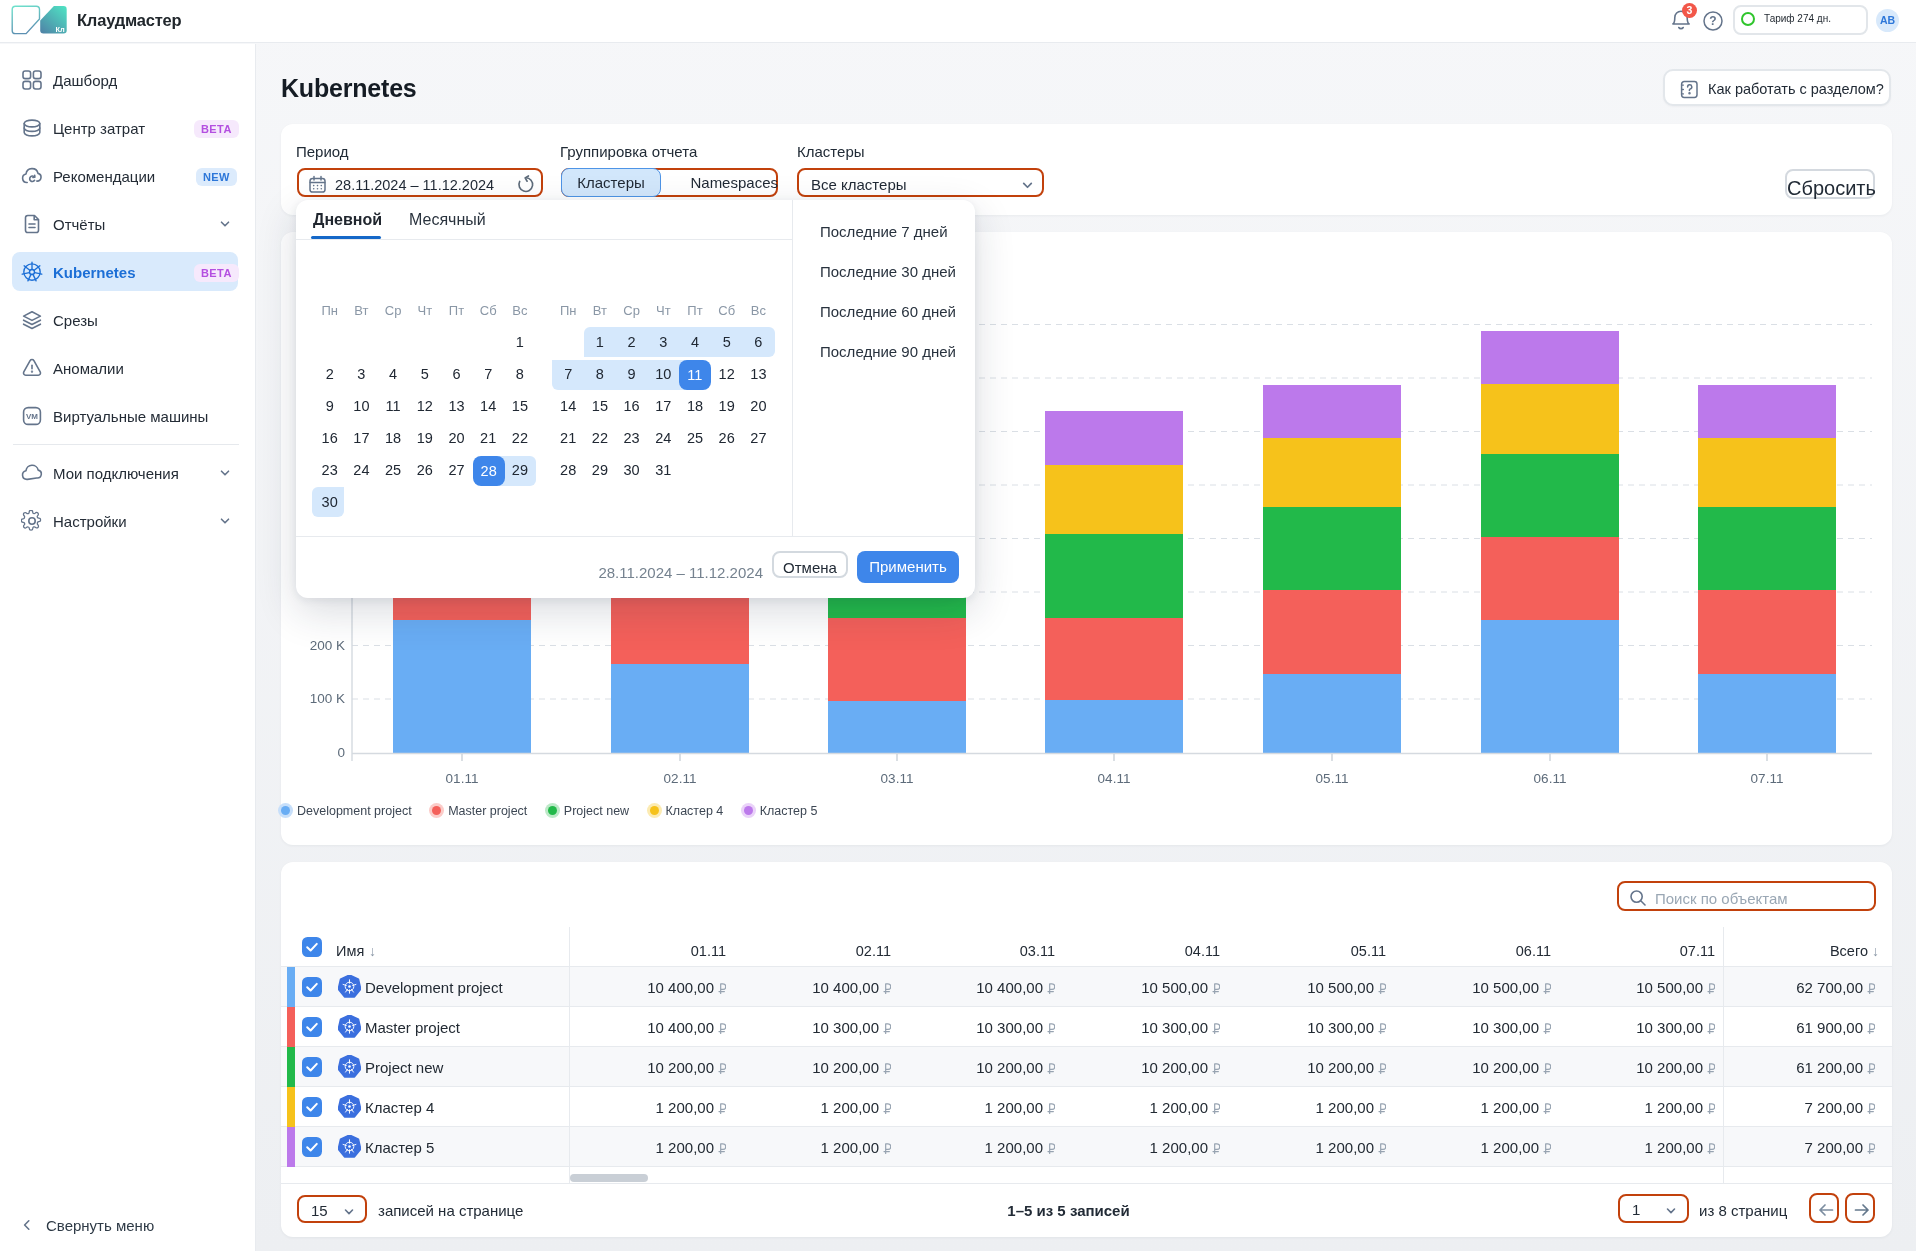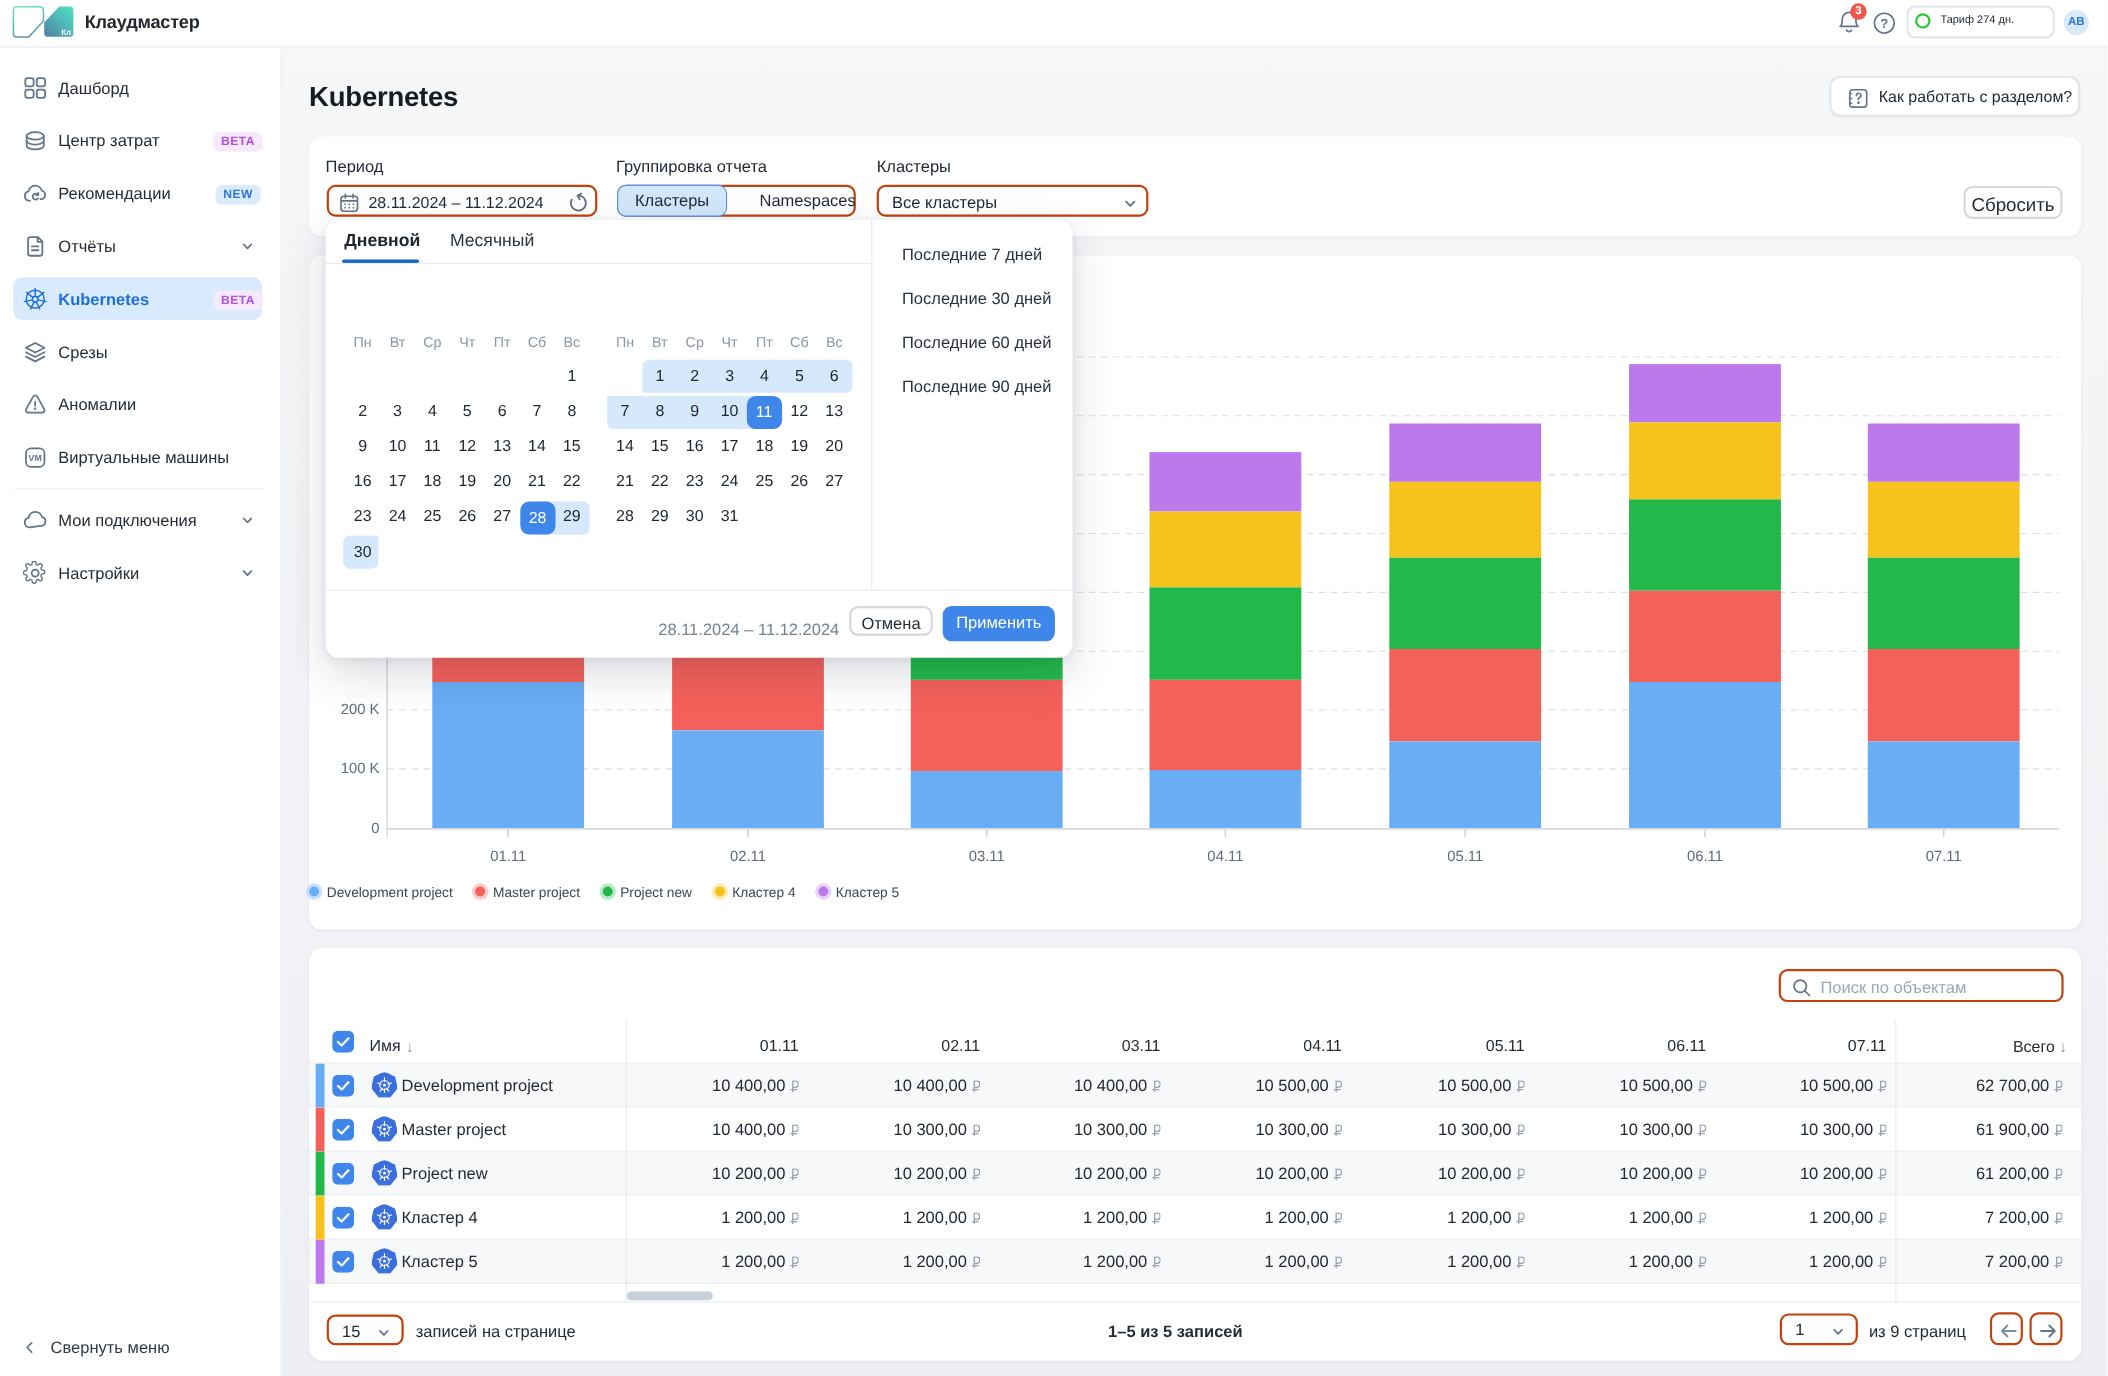--- a/index.html
+++ b/index.html
@@ -182,21 +182,21 @@
  <div class="abs" style="left:280px;top:44px;width:100px;height:29px;background:#D2E7FB;border:1px solid #4E94E6;border-radius:8px;font-size:15px;color:#1F2834;text-align:center;line-height:27px">Кластеры</div>
  <div class="abs" style="left:380px;top:44px;width:117px;height:29px;font-size:15px;color:#1F2834;text-align:right;line-height:29px">Namespaces</div>
  <div class="lbl" style="left:516px;top:19px">Кластеры</div>
  <div class="ctl" style="left:516px;top:44px;width:247px;height:29px">
   <div class="abs" style="left:12px;top:6px;font-size:15px;color:#1F2834">Все кластеры</div>
   <svg class="abs ico" style="left:222px;top:9px" width="13" height="13" viewBox="0 0 12 12">
         <path d="M2.5 4 6 7.6 9.5 4"></path>
       </svg>
  </div>
  <div class="ctl" style="left:1504px;top:45px;width:90px;height:30px;border-color:#D4D9DF">
-  <div class="abs" style="left:0;top:6px;width:100%;text-align:center;font-size:17px;color:#222B36">Сбросить</div>
+  <div class="abs" style="left:0;top:6px;width:100%;text-align:center;font-size:20px;color:#222B36">Сбросить</div>
  </div>
 </div>
 
 <div class="card" style="left:281px;top:232px;width:1611px;height:613px">
  <svg class="abs" style="left:0;top:0" width="1611" height="613" viewBox="0 0 1611 613">
   <g stroke="#DADFE5" stroke-width="1" stroke-dasharray="6 5">
    <line x1="71" y1="92.5" x2="1591" y2="92.5"></line>
         <line x1="71" y1="146" x2="1591" y2="146"></line>
    <line x1="71" y1="199.5" x2="1591" y2="199.5"></line>
         <line x1="71" y1="253" x2="1591" y2="253"></line>
@@ -492,21 +492,21 @@
       </svg>
  </div>
  <div class="abs" style="left:97px;top:340px;font-size:15px;color:#222B36">записей на странице</div>
  <div class="abs" style="left:0;top:340px;width:1575px;text-align:center;font-size:15px;font-weight:700;color:#222B36">1–5 из 5 записей</div>
  <div class="ctl" style="left:1337px;top:332px;width:71px;height:29px">
   <div class="abs" style="left:12px;top:5px;font-size:15px;color:#222B36">1</div>
   <svg class="abs ico" style="left:45px;top:9px" width="12" height="12" viewBox="0 0 12 12">
         <path d="M2.5 4 6 7.6 9.5 4"></path>
       </svg>
  </div>
- <div class="abs" style="left:1418px;top:340px;font-size:15px;color:#222B36">из 9 страниц</div>
+ <div class="abs" style="left:1418px;top:340px;font-size:15px;color:#222B36">из 8 страниц</div>
  <div class="ctl" style="left:1528px;top:331px;width:30px;height:30px">
   <svg class="abs" style="left:6px;top:6px" width="18" height="18" viewBox="0 0 18 18" fill="none" stroke="#7C8DA0" stroke-width="1.7" stroke-linecap="round" stroke-linejoin="round">
         <path d="M15.5 9 H3 M8 4 3 9 l5 5"></path>
       </svg>
  </div>
  <div class="ctl" style="left:1564px;top:331px;width:30px;height:30px">
   <svg class="abs" style="left:6px;top:6px" width="18" height="18" viewBox="0 0 18 18" fill="none" stroke="#64788C" stroke-width="1.7" stroke-linecap="round" stroke-linejoin="round">
         <path d="M2.5 9 H15 M10 4 l5 5-5 5"></path>
       </svg>
  </div>

